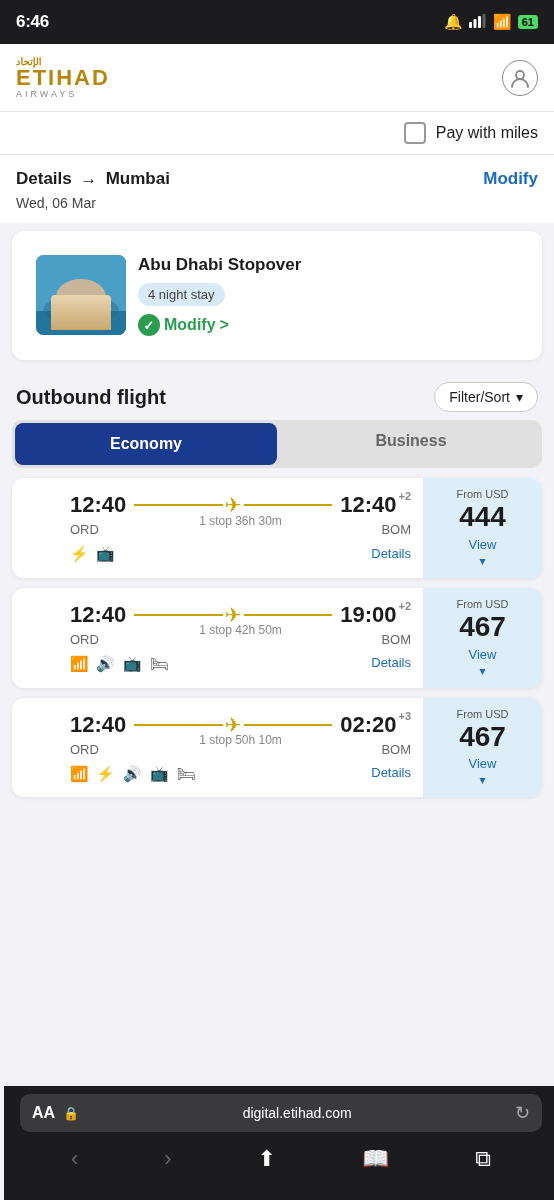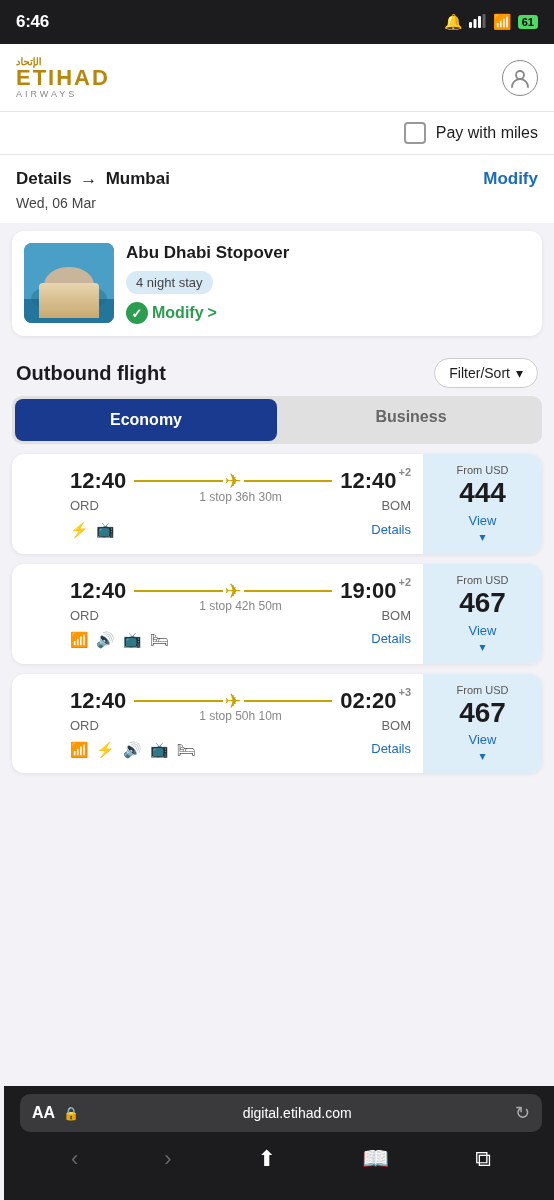--- a/index.html
+++ b/index.html
@@ -135,21 +135,21 @@
       padding: 2px 16px 12px 16px;
       font-size: 14px;
       color: #444;
     }
 
     
     .stopover-card {
       background: white;
       margin: 8px 12px;
       border-radius: 12px;
-      padding: 12px;
+      padding: 24px;
       display: flex;
       gap: 12px;
       align-items: flex-start;
       box-shadow: 0 1px 4px rgba(0,0,0,0.08);
     }
     .stopover-image {
       width: 90px;
       height: 80px;
       border-radius: 8px;
       background: linear-gradient(135deg, #4a9fc7 0%, #2d7a9a 40%, #1a5a70 100%);

